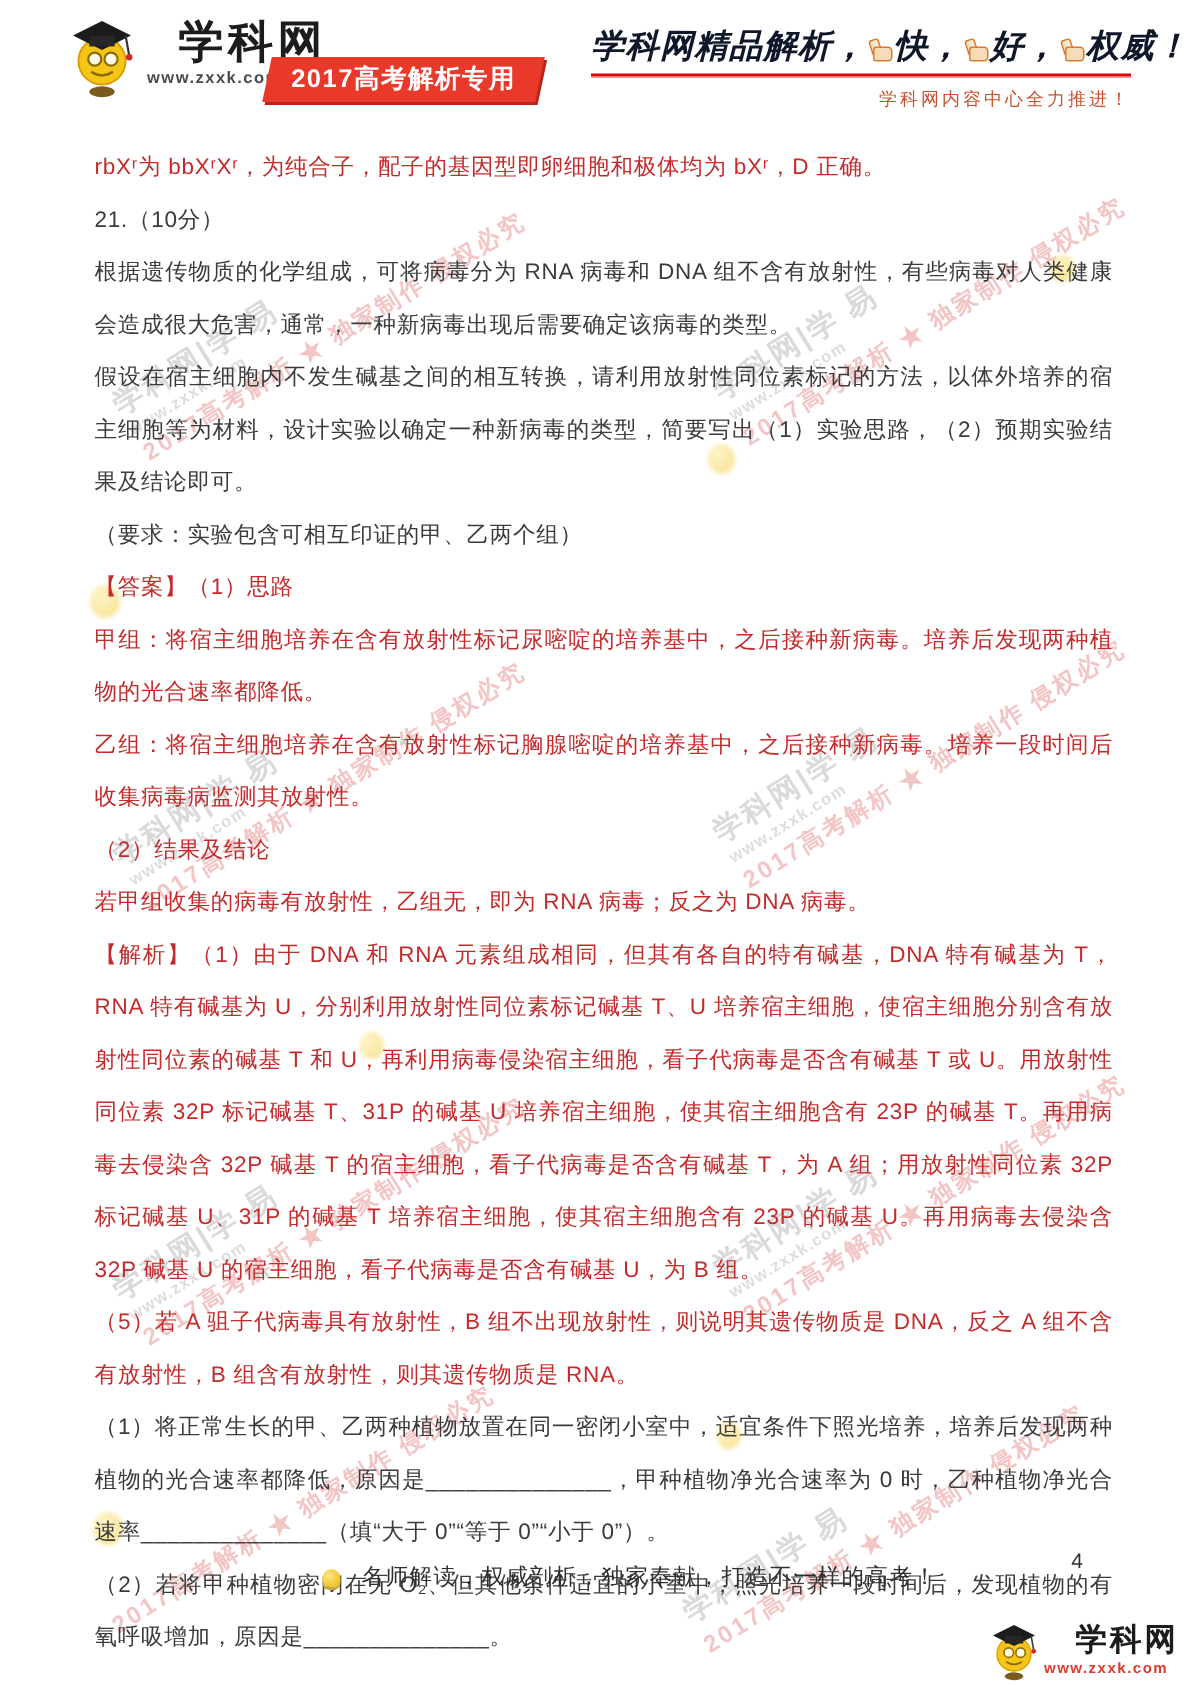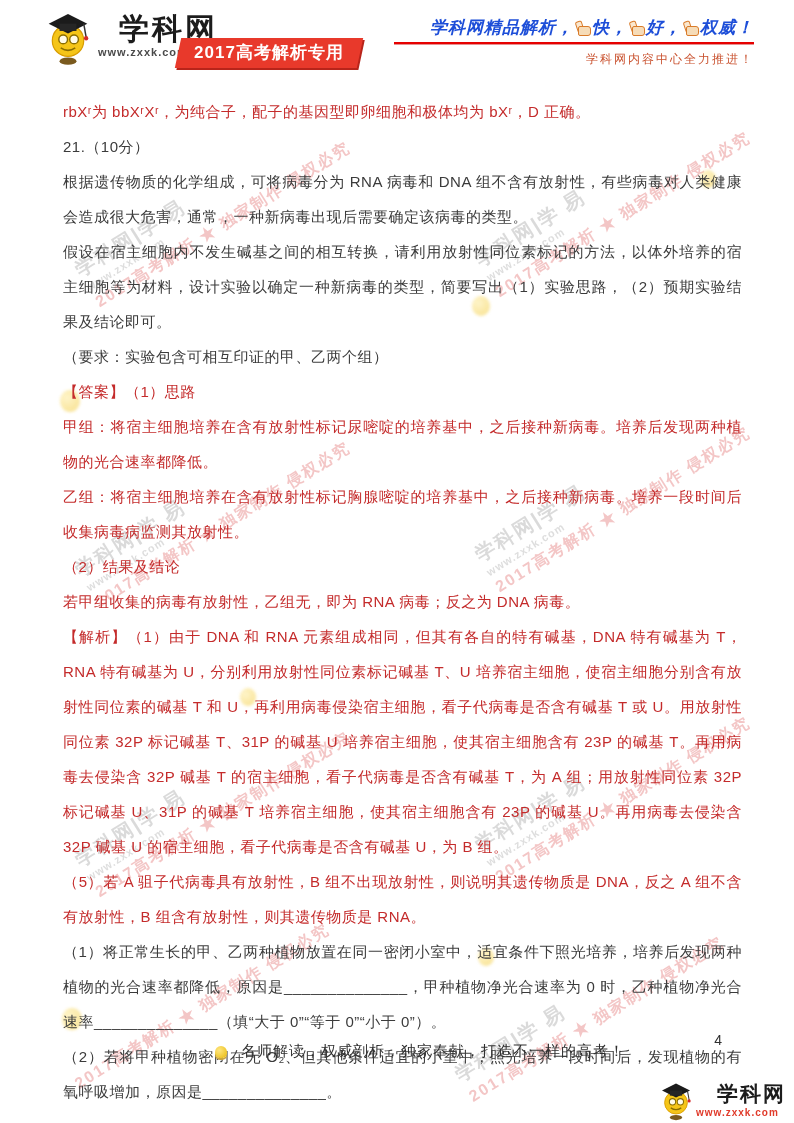--- a/index.html
+++ b/index.html
@@ -26,21 +26,21 @@
     background:#e8392b;
     color:#ffffff;
     font-size:17px; font-weight:bold;
     padding:3px 16px 4px 16px;
     transform:skewX(-12deg);
     box-shadow:2px 2px 0 #b8241a;
   }
   .banner .banner-label { display:inline-block; transform:skewX(12deg); letter-spacing:1px; }
 
   .slogan { position:absolute; top:16px; right:40px; width:360px; text-align:right; }
-  .slogan-line1 { font-size:17px; font-weight:bold; font-style:italic; color:#1d4ed8; letter-spacing:1px; white-space:nowrap; }
+  .slogan-line1 { font-size:22px; font-weight:bold; font-style:italic; color:#0f172a; letter-spacing:1px; white-space:nowrap; }
   .slogan-underline { margin-top:3px; border-top:2px solid #e60000; border-bottom:1px solid #e89090; height:3px; }
   .slogan-line2 { margin-top:6px; font-size:12px; color:#c9512e; letter-spacing:2px; }
 
   
   .thumb { display:inline-block; position:relative; width:16px; height:14px; margin:0 1px; vertical-align:-2px; }
   .thumb::before { 
     content:""; position:absolute; left:1px; top:0;
     width:5px; height:8px; background:#fbe8cf; border:1px solid #d97b2a; border-radius:2px 2px 0 0;
     transform:rotate(-18deg);
   }

